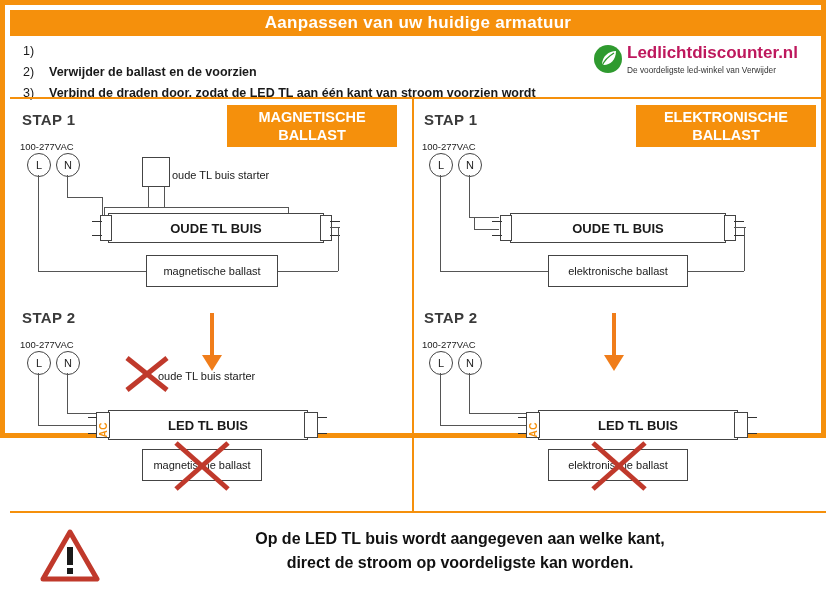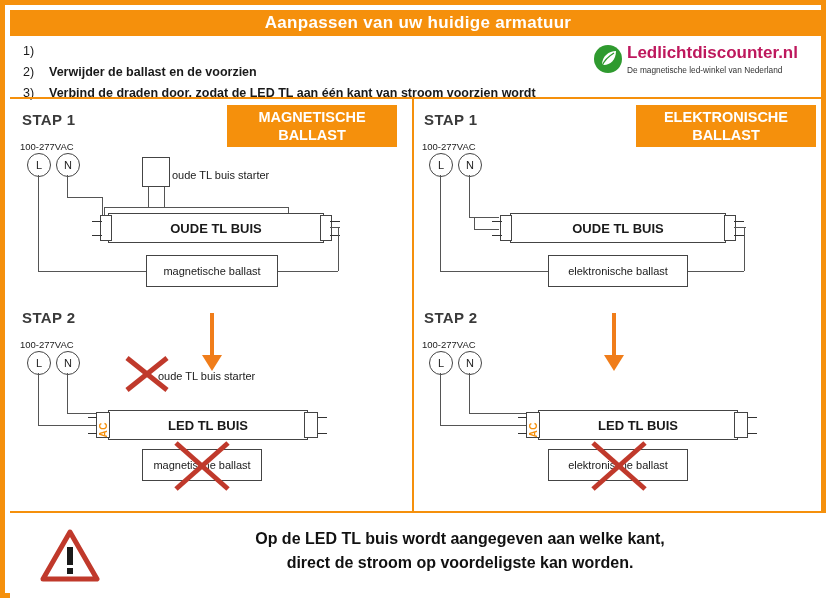--- a/index.html
+++ b/index.html
@@ -5,21 +5,21 @@
   html,body{margin:0;padding:0;}
   body{
     width:826px;height:598px;
     background:#ffffff;
     font-family:"Liberation Sans", sans-serif;
     color:#1a1a1a;
     position:relative;
     overflow:hidden;
   }
   .page{
-    position:absolute;left:0;top:0;width:826px;height:598px;
+    position:absolute;left:0;top:0;width:826px;height:438px;
     border:5px solid #f5900c;
     box-sizing:border-box;
     background:#fff;
   }
   
   .header-bar{
     position:absolute;left:5px;top:5px;width:816px;height:26px;
     background:#f5900c;
     display:flex;align-items:center;justify-content:center;
   }
@@ -149,21 +149,21 @@
     </div>
   </div>
 
   <div class="logo">
     <svg class="logo-leaf" viewBox="0 0 30 30">
       <circle cx="15" cy="15" r="14" fill="#2f9a2f"></circle>
       <path d="M9 21 C9 12, 16 7, 23 7 C23 16, 17 21, 11 21 Z" fill="#ffffff"></path>
       <path d="M9 22 C11 17, 16 12, 21 9" stroke="#2f9a2f" stroke-width="1.4" fill="none"></path>
     </svg>
     <div class="logo-name">Ledlichtdiscounter.nl</div>
-    <div class="logo-tag">De magnetische led-winkel van Nederland</div>
+    <div class="logo-tag">De voordeligste led-winkel van Verwijder</div>
   </div>
 
   <div class="hr-top"></div>
   <div class="vdiv"></div>
   <div class="hr-bottom"></div>
 
   <div class="col col-left">
 
     <div class="badge" style="left:215px;top:8px;width:170px;height:42px;">MAGNETISCHE BALLAST</div>
 

